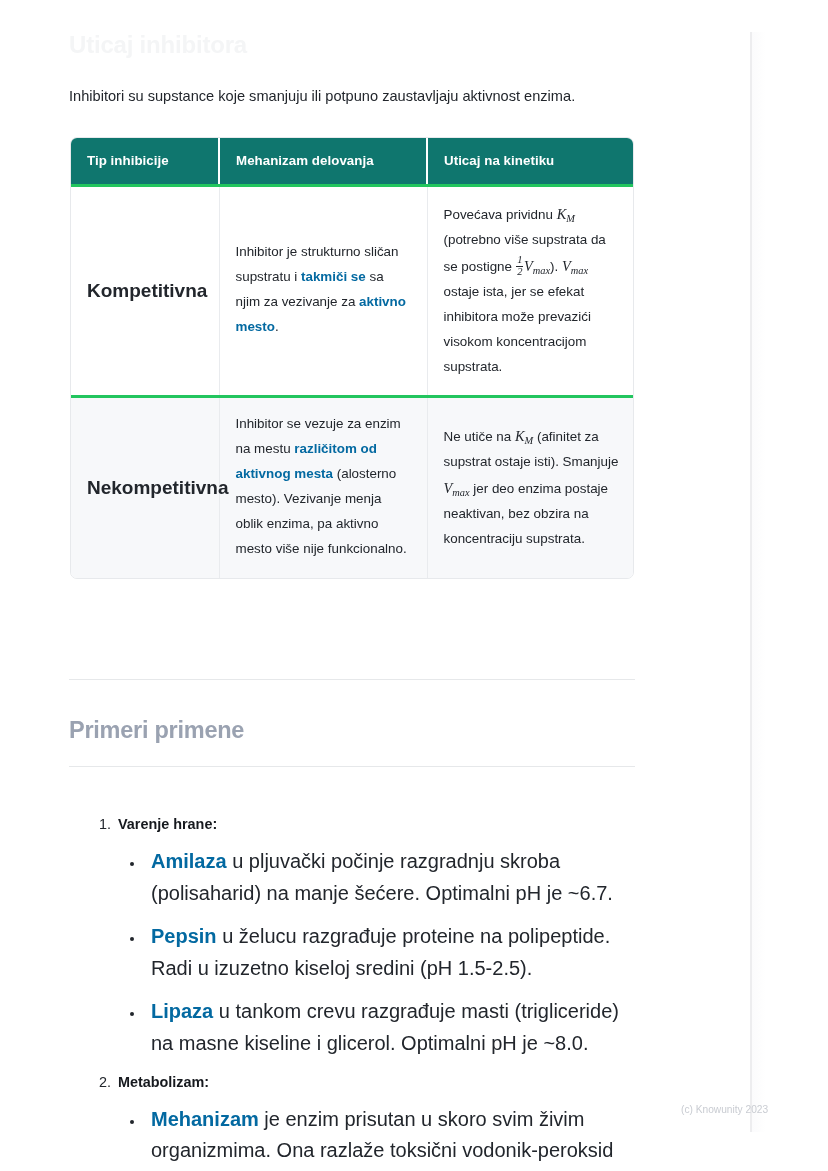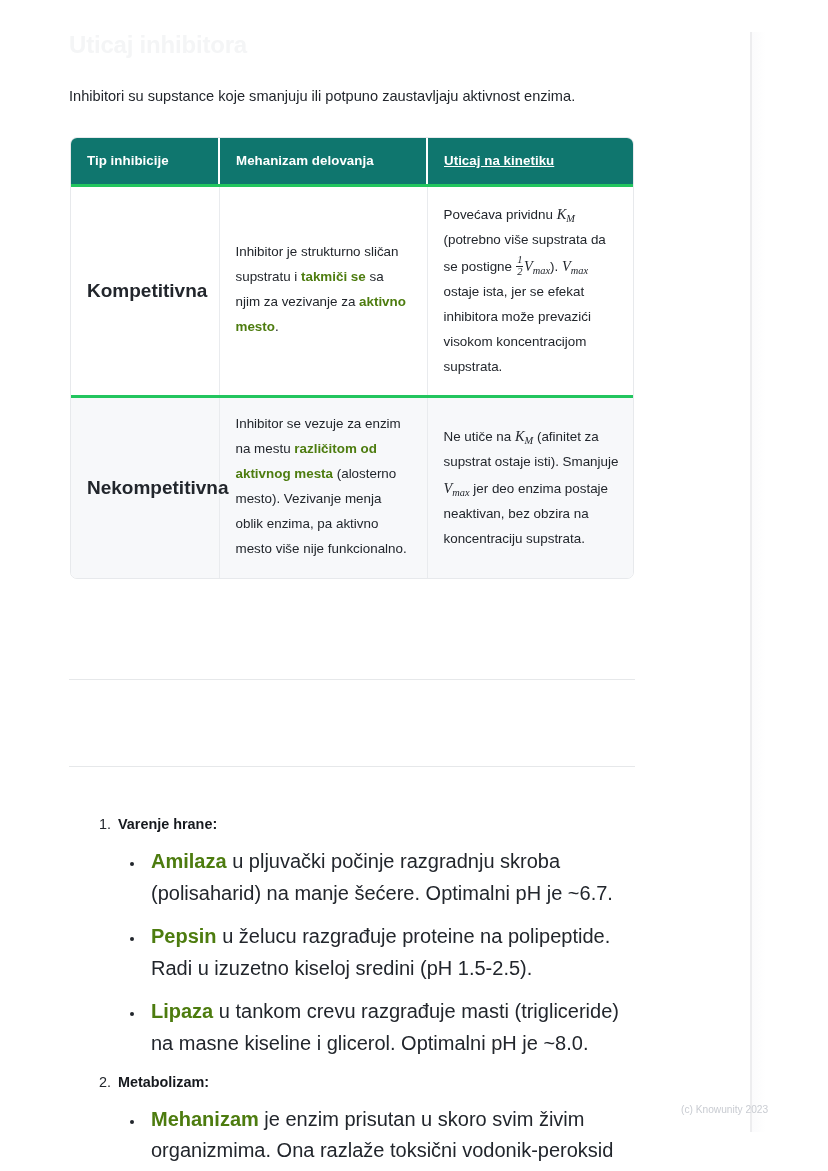--- a/index.html
+++ b/index.html
@@ -86,42 +86,42 @@
     background: #0f766e;
     color: #ffffff;
     font-size: 13.3px;
     font-weight: 600;
     text-align: left;
     padding: 15px 16px 16px 16px;
     border-right: 2px solid #ffffff;
     vertical-align: middle;
     letter-spacing: 0.05px;
   }
-  table.kinetics thead th:last-child { border-right: none; text-decoration: underline; }
+  table.kinetics thead th:last-child { border-right: none; }
 
   table.kinetics td {
     font-size: 13.4px;
     line-height: 1.86;
     color: #22262c;
     padding: 14px 16px 16px 16px;
     vertical-align: middle;
     border-right: 1px solid #e9ebee;
     border-top: 3px solid #22c55e;
   }
   table.kinetics td:last-child { border-right: none; }
   table.kinetics tbody tr.alt td { background: #f7f8fa; }
   table.kinetics td.type-cell { font-weight: 700; font-size: 19px; }
   table.kinetics td.mech-cell { vertical-align: middle; }
   table.kinetics td.kin-cell  { vertical-align: middle; }
 
   col.c1 { width: 148px; }
   col.c2 { width: 208px; }
   col.c3 { width: 208px; }
 
-  b, strong { font-weight: 700; color: #4d7c0f; }
+  b, strong { font-weight: 700; color: #0369a1; }
 
   
   .mathvar {
     font-family: "Liberation Serif", serif;
     font-style: italic;
     font-size: 14.4px;
   }
   .mathvar sub {
     font-family: "Liberation Serif", serif;
     font-style: italic;
@@ -268,20 +268,21 @@
           <td class="kin-cell">
             <span>Ne utiče na </span><span class="mathvar"><span>K</span><sub>M</sub></span><span> (afinitet za supstrat ostaje isti). Smanjuje </span><span class="mathvar"><span>V</span><sub>max</sub></span><span> jer deo enzima postaje neaktivan, bez obzira na koncentraciju supstrata.</span>
           </td>
         </tr>
 
       </tbody>
     </table>
   </div>
 
   <div class="rule top"></div>
+  <div class="section-title">Primeri primene</div>
   <div class="rule bottom"></div>
 
   <div class="examples">
     <ol class="outer">
 
       <li class="num-item">
         <span class="num-label">Varenje hrane:</span>
         <ul class="inner">
           <li>
             <b>Amilaza</b><span> u pljuvački počinje razgradnju skroba (polisaharid) na manje šećere. Optimalni pH je ~6.7.</span>

